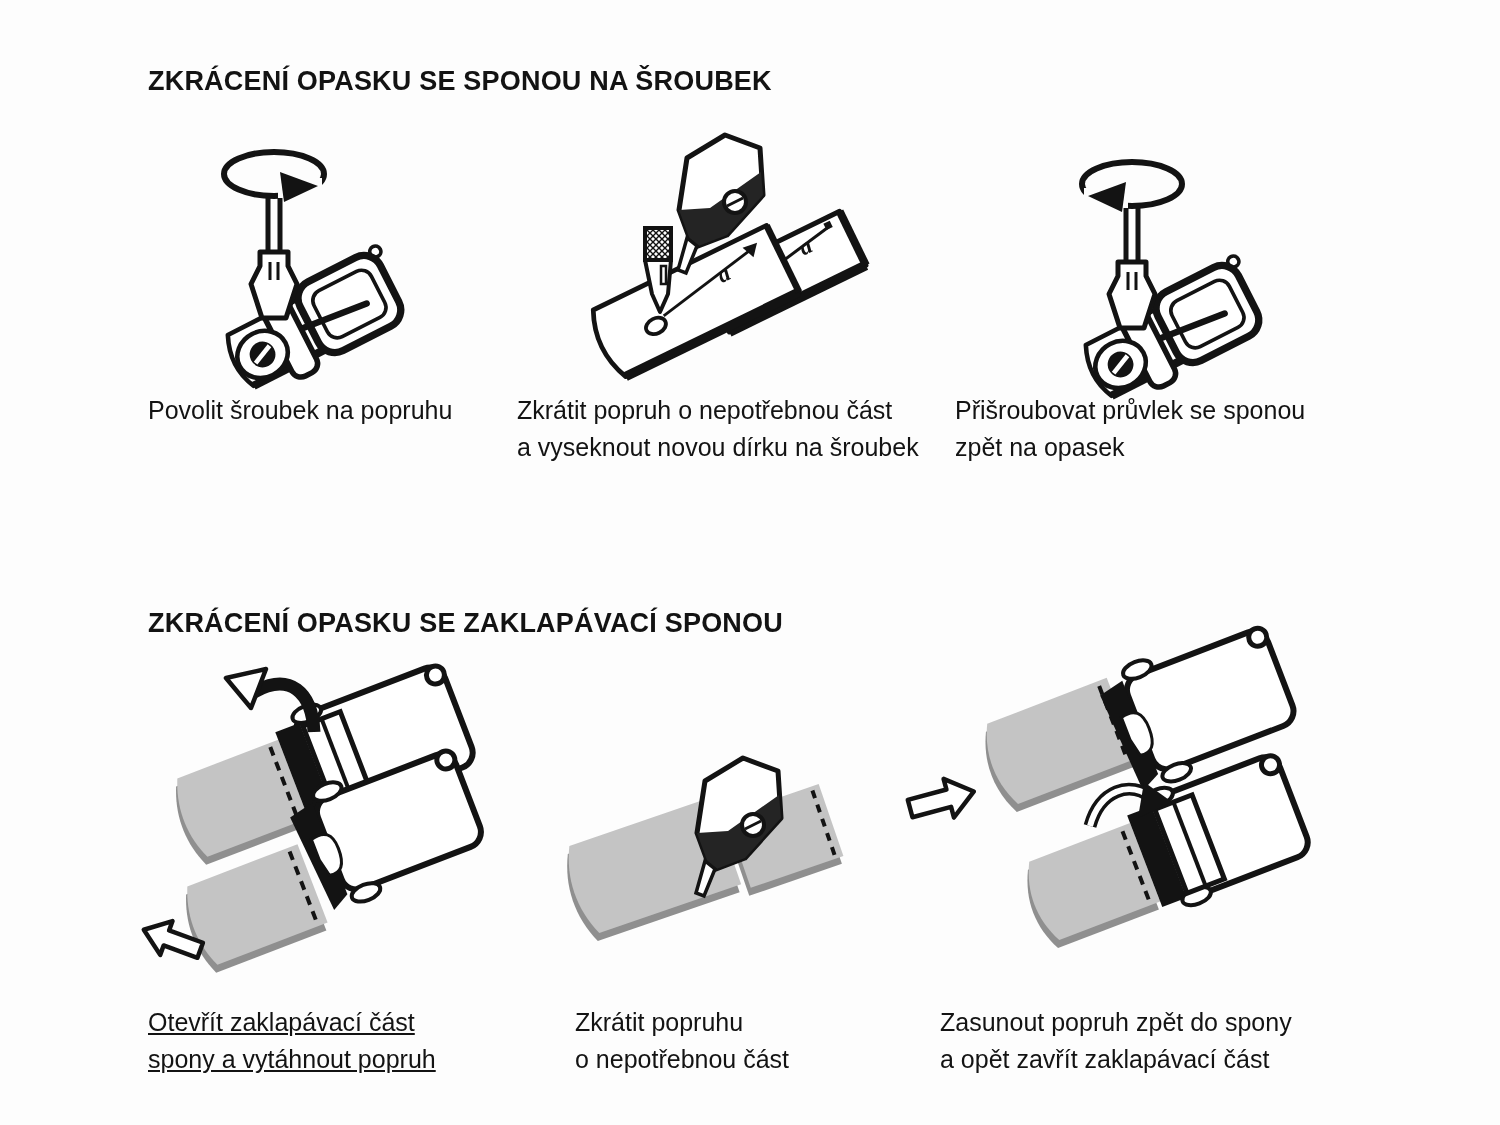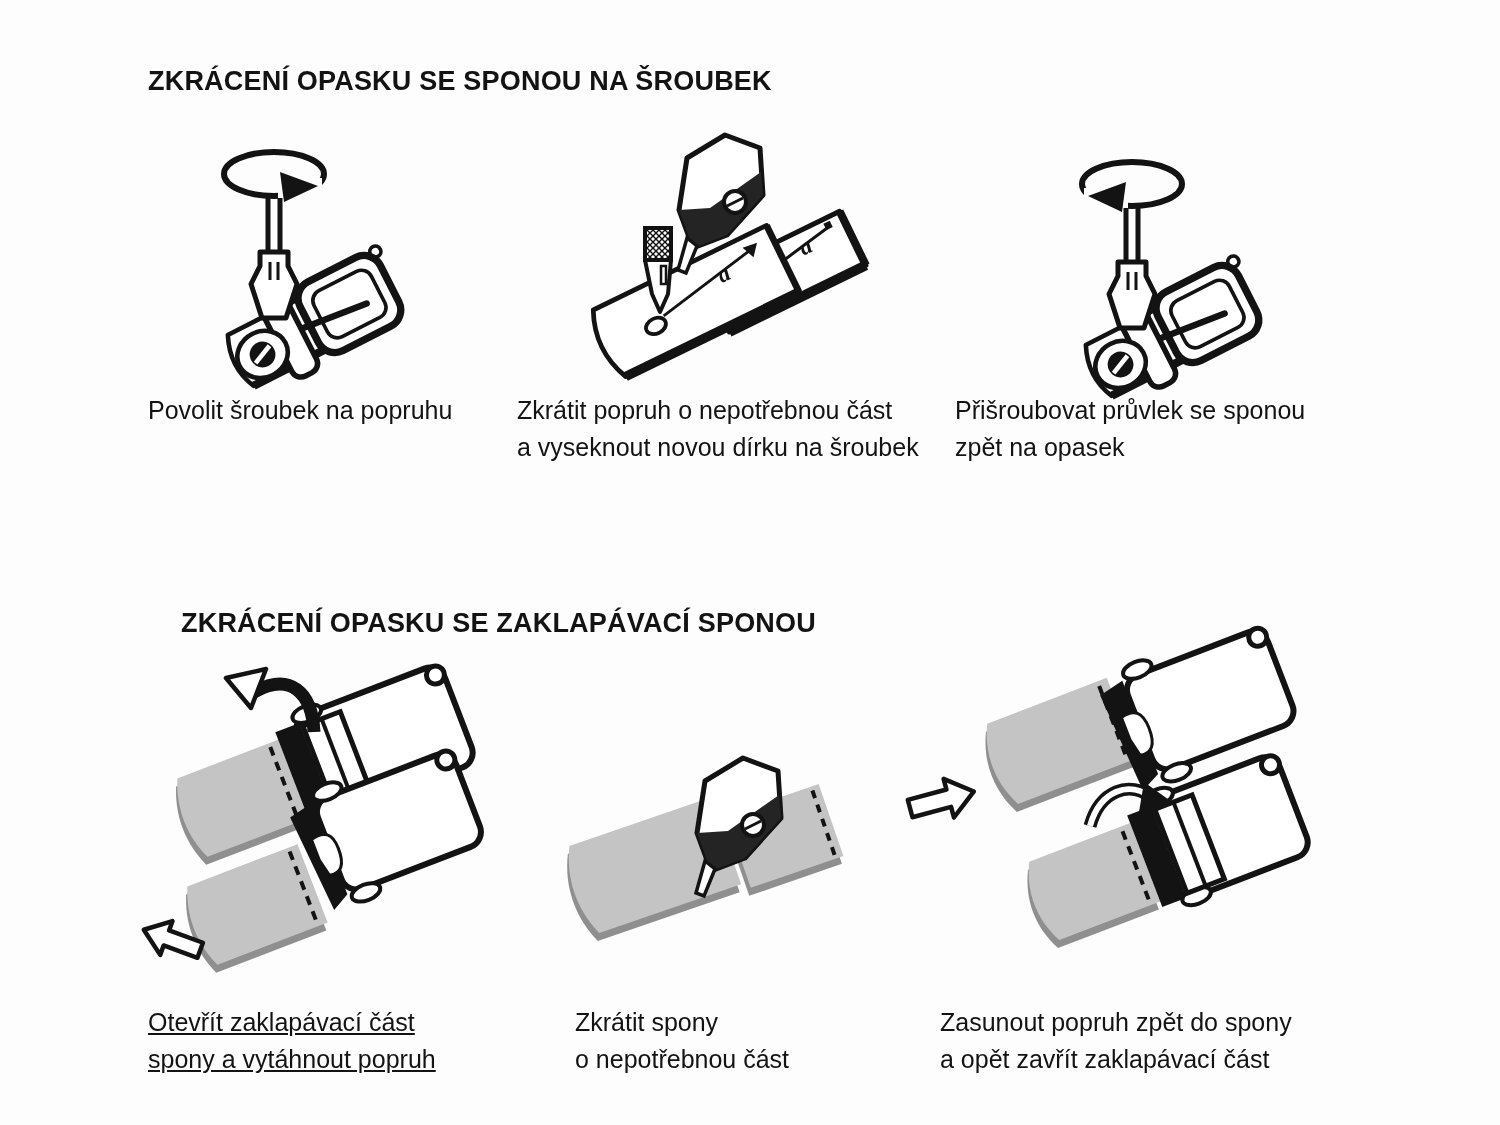--- a/index.html
+++ b/index.html
@@ -133,21 +133,21 @@
     <path class="ln" stroke-width="3" d="M78,140 L78,158 M86,140 L86,158"></path>
   </g>
 </svg>
 
 <div class="abs caption" style="left:148px;top:392px;text-align:right;">Povolit šroubek na popruhu</div>
 <div class="abs caption" style="left:517px;top:392px;">Zkrátit popruh o nepotřebnou část
 a vyseknout novou dírku na šroubek</div>
 <div class="abs caption" style="left:955px;top:392px;">Přišroubovat průvlek se sponou
 zpět na opasek</div>
 
-<div class="abs section-title" style="left:148px;top:608px;margin-left:33px;">ZKRÁCENÍ OPASKU SE ZAKLAPÁVACÍ SPONOU</div>
+<div class="abs section-title" style="left:148px;top:608px;">ZKRÁCENÍ OPASKU SE ZAKLAPÁVACÍ SPONOU</div>
 
 <svg class="abs" style="left:138px;top:652px;" width="350" height="345" viewBox="0 0 350 345">
 
   <g transform="translate(30,130) rotate(-21)">
     <rect class="wfill" stroke-width="6" x="138" y="-14" width="158" height="106" rx="16"></rect>
     <circle class="wfill" stroke-width="5" cx="288" cy="-4" r="9"></circle>
     <path class="grayd" transform="translate(-4,7)" d="M10,0 C-2,28 -2,56 10,84 L118,84 L118,0 Z"></path>
     <path class="gray" d="M10,0 C-2,28 -2,56 10,84 L118,84 L118,0 Z"></path>
     <path class="ln" stroke-width="4" stroke-dasharray="9 7" d="M108,4 L108,82"></path>
     <rect class="kfill" x="118" y="-8" width="26" height="98"></rect>
@@ -233,16 +233,16 @@
   </g>
   <g>
     <path class="ln" stroke-width="13" d="M192,208 C202,172 232,162 254,180"></path>
     <path d="M192,208 C202,172 232,162 254,180" stroke="#fff" stroke-width="6" fill="none"></path>
     <polygon class="kfill" points="246,164 274,184 240,200"></polygon>
   </g>
 </svg>
 
 <div class="abs caption" style="left:148px;top:1004px;text-decoration:underline;">Otevřít zaklapávací část
 spony a vytáhnout popruh</div>
-<div class="abs caption" style="left:575px;top:1004px;">Zkrátit spony
+<div class="abs caption" style="left:575px;top:1004px;">Zkrátit popruhu
 o nepotřebnou část</div>
 <div class="abs caption" style="left:940px;top:1004px;">Zasunout popruh zpět do spony
 a opět zavřít zaklapávací část</div>
 
 </body></html>

